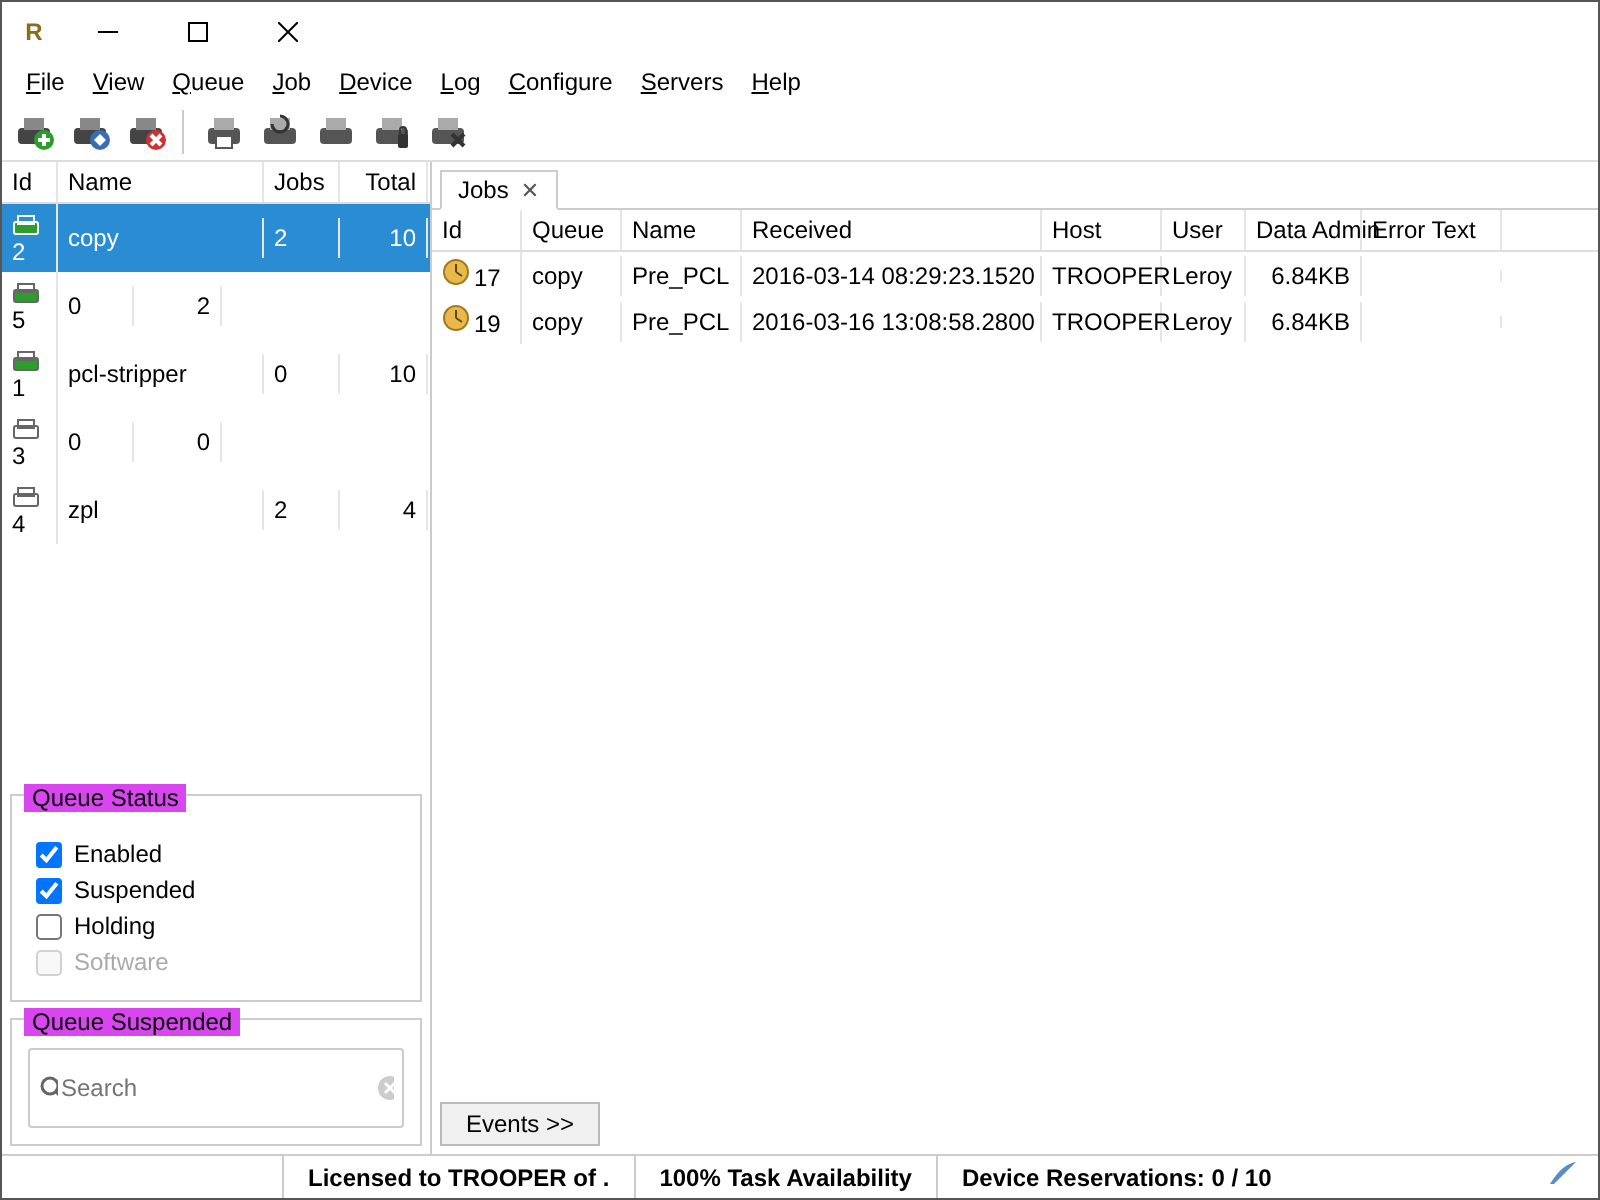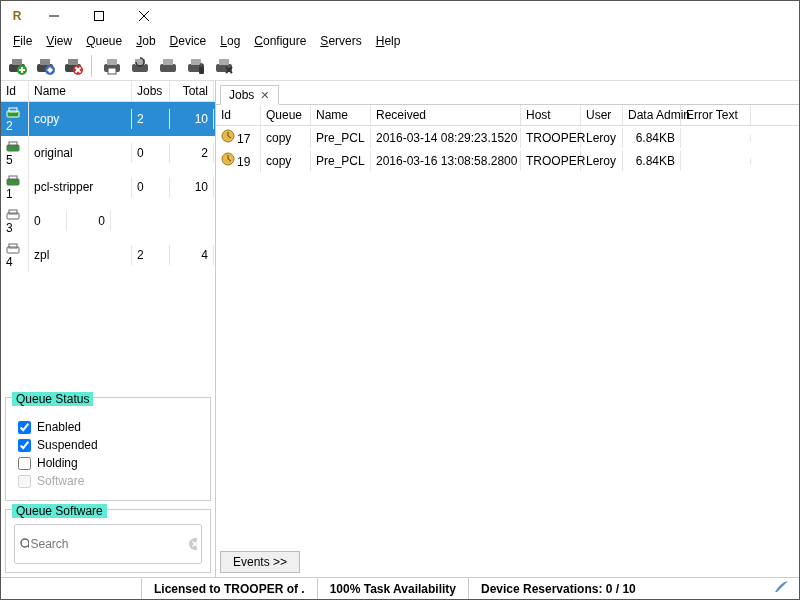--- a/index.html
+++ b/index.html
@@ -24,21 +24,21 @@
 .qhdr .cell, .qrow .cell { padding: 3px 5px; border-right: 1px solid #e5e5e5; }
 .qhdr .cell { font-weight: normal; }
 .col-id { width: 28px; }
 .col-name { width: 103px; }
 .col-jobs { width: 38px; text-align: left; }
 .col-total { width: 44px; text-align: right; }
 .qrow { display: flex; align-items: center; }
 .qrow.selected { background: #2a8dd4; color: #fff; }
 .qrow .micon { width: 14px; height: 12px; margin-right: 2px; display: inline-block; vertical-align: middle; }
 .statusbox, .filterbox { border: 1px solid #ccc; margin: 4px; padding: 6px 8px 8px; }
-.statusbox .lgd, .filterbox .lgd { position: relative; top: -12px; background: #5eead4; padding: 0 4px; margin-left: -2px; display: inline-block; }
+.statusbox .lgd, .filterbox .lgd { position: relative; top: -12px; background: #d946ef; padding: 0 4px; margin-left: -2px; display: inline-block; }
 .chk { display: flex; align-items: center; gap: 6px; margin: 2px 0 4px 4px; }
 .chk input { width: 13px; height: 13px; }
 .chk.disabled { color: #aaa; }
 .searchwrap { display: flex; align-items: center; border: 1px solid #ccc; border-radius: 2px; padding: 10px 4px; margin-top: -6px; }
 .searchwrap input { border: none; outline: none; flex: 1; font-size: 12px; padding: 2px; }
 .rightpane { flex: 1; display: flex; flex-direction: column; }
 .tabs { display: flex; align-items: flex-end; padding: 2px 0 0 4px; border-bottom: 1px solid #ccc; height: 24px; }
 .tab { border: 1px solid #ccc; border-bottom: 1px solid #fff; padding: 2px 8px; display: flex; align-items: center; gap: 6px; background: #fff; position: relative; top: 1px; }
 .tab .x { font-size: 11px; color: #555; }
 .jtable { flex: 1; overflow: auto; }
@@ -180,21 +180,20 @@
               </svg>2</div>
             <div class="cell col-name">copy</div>
             <div class="cell col-jobs">2</div>
             <div class="cell col-total">10</div>
           </div>
           <div class="qrow">
             <div class="cell col-id"><svg class="micon" width="14" height="12">
                 <rect x="1" y="4" width="12" height="6" rx="1" fill="#2a9d2a" stroke="#666"></rect>
                 <rect x="3" y="1" width="8" height="4" fill="none" stroke="#666"></rect>
               </svg>5</div>
-            <div class="cell col-name">original</div>
             <div class="cell col-jobs">0</div>
             <div class="cell col-total">2</div>
           </div>
           <div class="qrow">
             <div class="cell col-id"><svg class="micon" width="14" height="12">
                 <rect x="1" y="4" width="12" height="6" rx="1" fill="#2a9d2a" stroke="#666"></rect>
                 <rect x="3" y="1" width="8" height="4" fill="none" stroke="#666"></rect>
               </svg>1</div>
             <div class="cell col-name">pcl-stripper</div>
             <div class="cell col-jobs">0</div>
@@ -232,21 +231,21 @@
       <label class="chk">
           <input type="checkbox" style="">
           <span>Holding</span>
         </label>
       <label class="chk disabled">
           <input type="checkbox" disabled="" style="">
           <span>Software</span>
         </label>
     </div>
     <div class="filterbox">
-      <span class="lgd">Queue Software</span>
+      <span class="lgd">Queue Suspended</span>
       <div class="searchwrap">
         <svg width="14" height="14">
             <circle cx="6" cy="6" r="4" fill="none" stroke="#666" stroke-width="1.5"></circle>
             <line x1="9" y1="9" x2="13" y2="13" stroke="#666" stroke-width="1.5"></line>
           </svg>
         <input type="text" placeholder="Search" style="">
         <svg width="14" height="14">
             <circle cx="7" cy="7" r="6" fill="#ccc"></circle>
             <line x1="4.5" y1="4.5" x2="9.5" y2="9.5" stroke="#fff" stroke-width="1.5"></line>
             <line x1="9.5" y1="4.5" x2="4.5" y2="9.5" stroke="#fff" stroke-width="1.5"></line>

